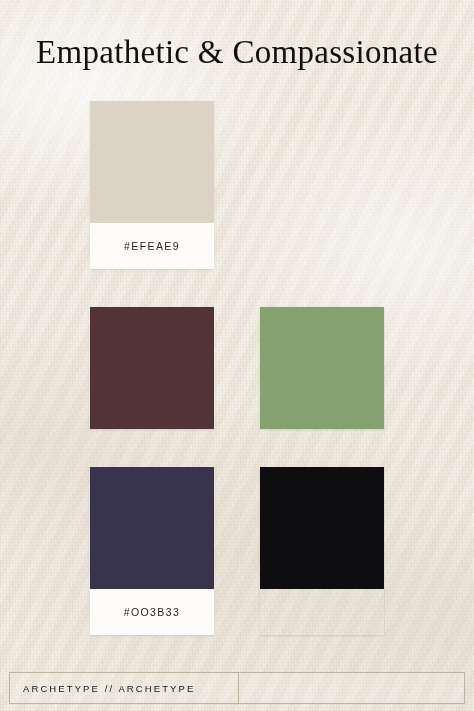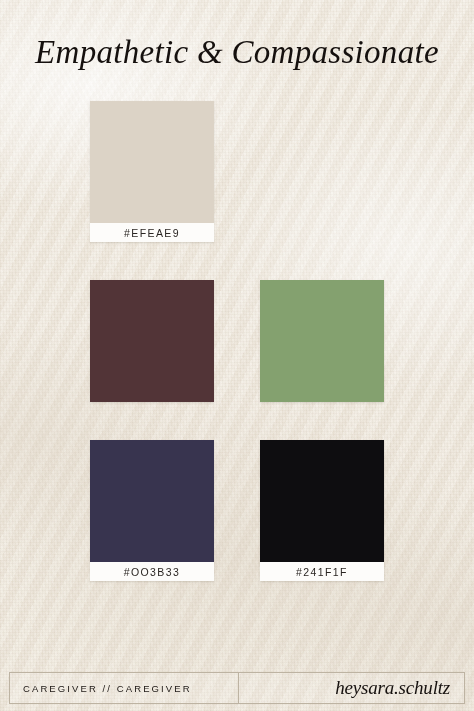--- a/index.html
+++ b/index.html
@@ -46,21 +46,20 @@
   }
 
   
   .title {
     position: absolute;
     left: 0;
     right: 0;
     top: 34px;
     text-align: center;
     font-family: "Liberation Serif", "DejaVu Serif", serif;
-    font-style: italic;
     font-size: 33px;
     letter-spacing: 0.3px;
     color: #15100e;
     white-space: nowrap;
   }
 
   
   .grid {
     position: absolute;
     left: 90px;
@@ -76,21 +75,21 @@
 
   .card {
     width: 124px;
     box-shadow: 0 1px 2px rgba(90,78,60,0.16);
   }
   .chip {
     width: 124px;
     height: 122px;
   }
   .chip-label {
-    height: 19px;
+    height: 46px;
     background: #fdfcfa;
     display: flex;
     align-items: center;
     justify-content: center;
     font-family: "Liberation Sans", sans-serif;
     font-size: 10.5px;
     letter-spacing: 1.4px;
     color: #2a2522;
   }
 
@@ -162,28 +161,24 @@
       </div>
     </div>
 
     <div class="row">
       <div class="card">
         <div class="chip" style="background:#38344F"></div>
         <div class="chip-label">#OO3B33</div>
       </div>
       <div class="card">
         <div class="chip" style="background:#0E0D10"></div>
-        <div class="chip-label">#241F1F</div>
       </div>
     </div>
 
   </div>
 
   <div class="footer">
     <div class="footer-left">
-      <span class="footer-archetype">CAREGIVER // CAREGIVER</span>
-    </div>
-    <div class="footer-right">
-      <span class="brand">heysara.schultz</span>
+      <span class="footer-archetype">ARCHETYPE // ARCHETYPE</span>
     </div>
   </div>
 
 </div>
 
 </body></html>

